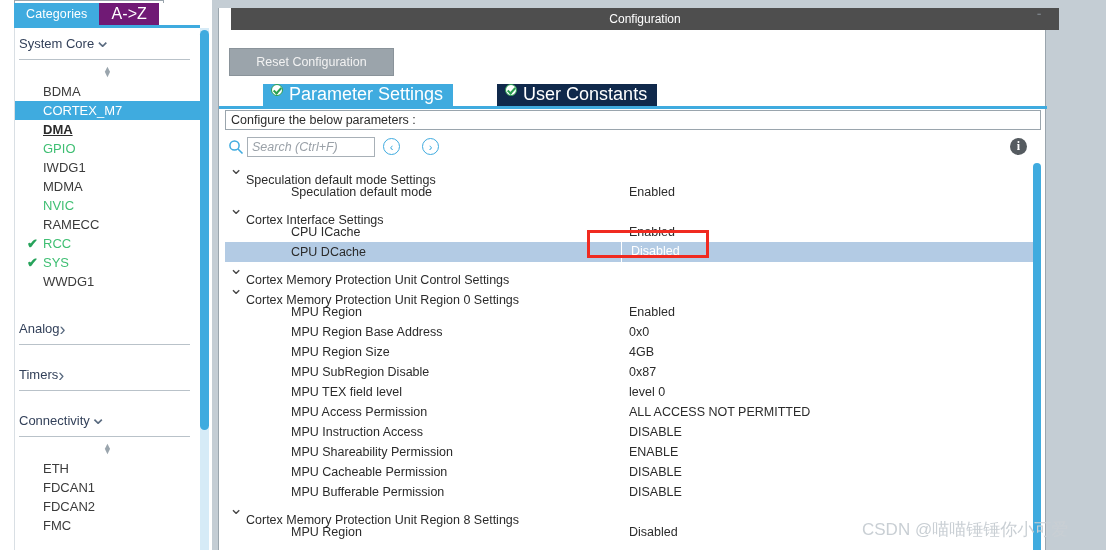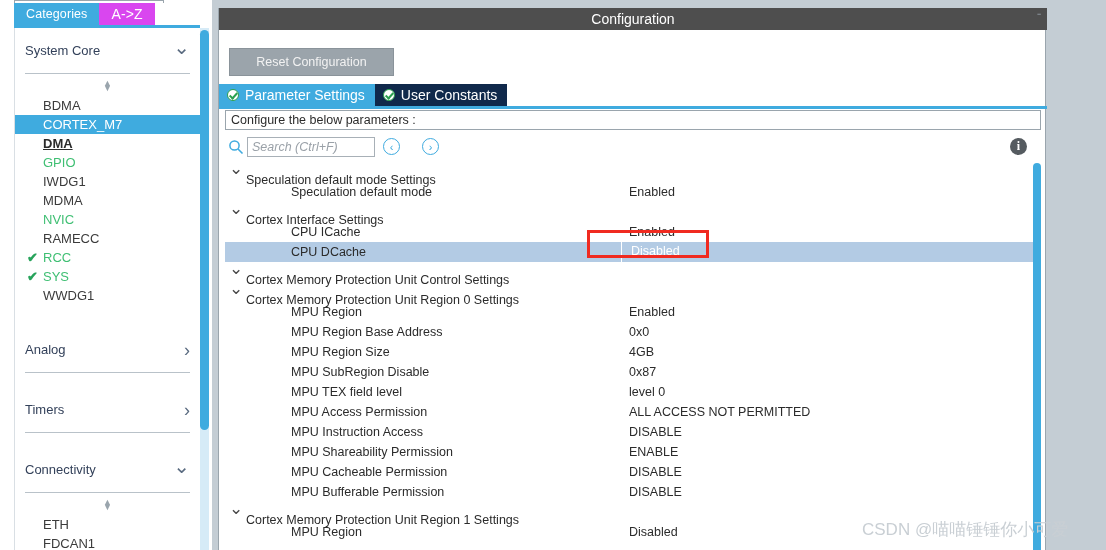--- a/index.html
+++ b/index.html
@@ -39,40 +39,40 @@
   }
   .ltab {
     display: flex; align-items: center; justify-content: center;
     padding: 0 12px;
     font-size: 12.5px;
     color: #ffffff;
     letter-spacing: 0.1px;
     cursor: default;
   }
   .ltab.active { background: #3fabdf; }
-  .ltab.inactive { background: #d946ef; font-size: 14px; }
+  .ltab.inactive { background: #701a75; font-size: 16px; }
   #tab-underline {
     position: absolute; left: 14px; top: 25px;
     width: 186px; height: 3px; background: #3fabdf;
   }
 
   #left-scroll-area {
     position: absolute; left: 14px; top: 28px;
     width: 186px; height: 522px;
     background: #ffffff;
     border-left: 1px solid #d9dfe4;
     overflow: hidden;
   }
 
   .group-header {
     position: relative;
-    margin: 0 10px 0 10px;
-    height: 46px;
+    margin: 0 10px 0 4px;
+    height: 32px;
     display: flex; align-items: center;
-    justify-content: space-between;
+    justify-content: flex-start;
     border-bottom: 1px solid #b9c2c9;
     color: #33415a;
     font-size: 13px;
     cursor: default;
   }
   .group-header .chev {
     color: #5a6b80;
     font-size: 13px;
     line-height: 1;
     display: inline-block;
@@ -143,25 +143,25 @@
     background: #c4cdd4;
   }
   #main-inner {
     position: absolute; left: 0px; top: 8px;
     width: 828px; height: 542px;
     background: #ffffff;
     border-left: 1px solid #9aa5ad;
     border-right: 1px solid #9aa5ad;
   }
   #title-bar {
-    position: absolute; left: 0; top: 0;
+    position: absolute; left: 12px; top: 0;
     width: 828px; height: 22px;
     background: #4e4e4e;
     color: #ffffff;
-    font-size: 14px;
+    font-size: 12px;
     display: flex; align-items: center; justify-content: center;
     cursor: default;
   }
   #corner-arrow {
     position: absolute; right: 1px; top: 0px;
     width: 16px; height: 10px;
     color: #8d979f; font-size: 11px;
     text-align: right;
   }
 
@@ -175,26 +175,27 @@
     display: flex; align-items: center; justify-content: center;
     cursor: pointer;
   }
 
   #sub-tabbar {
     position: absolute; left: 0px; top: 76px;
     height: 22px;
     display: flex; align-items: stretch;
   }
   .stab {
-    display: flex; align-items: center;
+    display: flex; 
     padding: 0 10px 0 8px;
-    font-size: 14px;
+    font-size: 18px;
     color: #ffffff;
     cursor: default;
     white-space: nowrap;
+    margin-left: 44px;
   }
   .stab.active { background: #3fabdf; }
   .stab.inactive { background: #10294b; }
   .ok-badge {
     width: 12px; height: 12px; border-radius: 50%;
     background: #ffffff;
     border: 1px solid #2aa04f;
     margin-right: 6px;
     position: relative;
     display: inline-block;
@@ -586,21 +587,21 @@
           <span class="tname leaf">MPU Cacheable Permission</span>
           <span class="tval">DISABLE</span>
         </div>
         <div class="trow">
           <span class="tname leaf">MPU Bufferable  Permission</span>
           <span class="tval">DISABLE</span>
         </div>
 
         <div class="trow">
           <span class="twist"></span>
-          <span class="tname group">Cortex Memory Protection Unit Region 1 Settings</span>
+          <span class="tname group">Cortex Memory Protection Unit Region 8 Settings</span>
           <span class="tval"></span>
         </div>
 
         <div class="trow">
           <span class="tname leaf">MPU Region</span>
           <span class="tval">Disabled</span>
         </div>
 
       </div>
 

